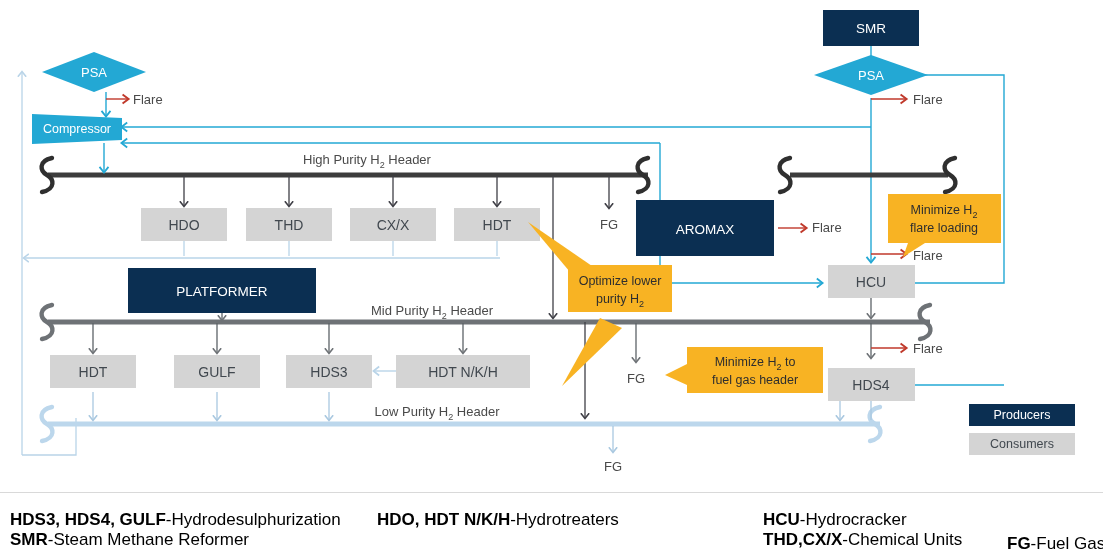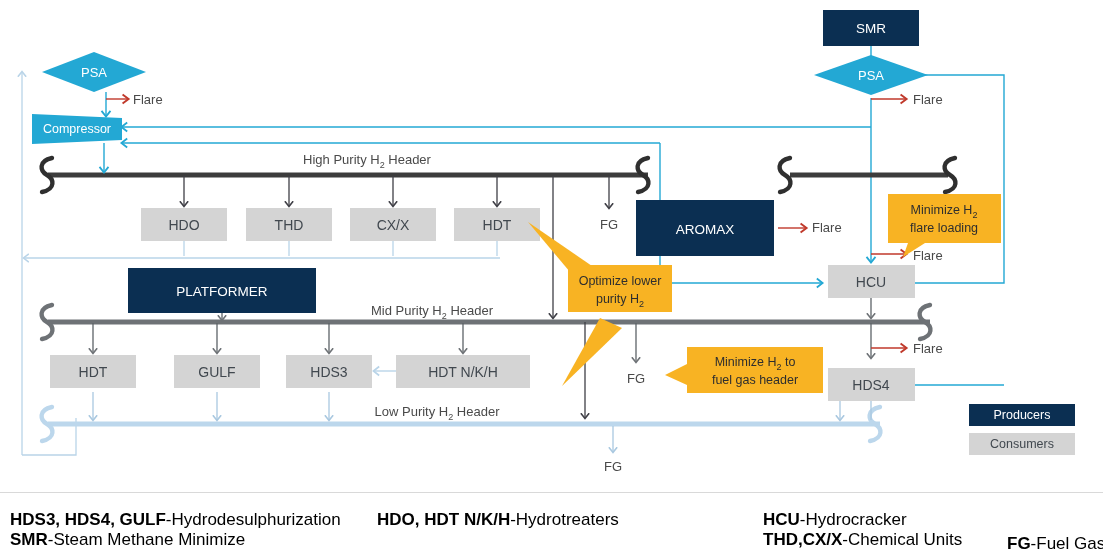--- a/index.html
+++ b/index.html
@@ -299,21 +299,21 @@
       <text x="1022" y="448" text-anchor="middle" font-size="12.5" fill="#41484f">Consumers</text>
     </g>
 
   </svg>
 
   <div class="footline"></div>
 
   <div class="footer">
     <div class="fcol foot" style="left:10px;top:10px;">
       <div><b>HDS3, HDS4, GULF</b><span>-Hydrodesulphurization</span></div>
-      <div><b>SMR</b><span>-Steam Methane Minimize</span></div>
+      <div><b>SMR</b><span>-Steam Methane Reformer</span></div>
     </div>
     <div class="fcol foot" style="left:348px;top:10px;margin-left:29px;">
       <div><b>HDO, HDT N/K/H</b><span>-Hydrotreaters</span></div>
     </div>
     <div class="fcol foot" style="left:763px;top:10px;">
       <div><b>HCU</b><span>-Hydrocracker</span></div>
       <div><b>THD,CX/X</b><span>-Chemical Units</span></div>
     </div>
     <div class="fcol foot" style="left:1007px;top:10px;margin-top:24px;">
       <div><b>FG</b><span>-Fuel Gas</span></div>

